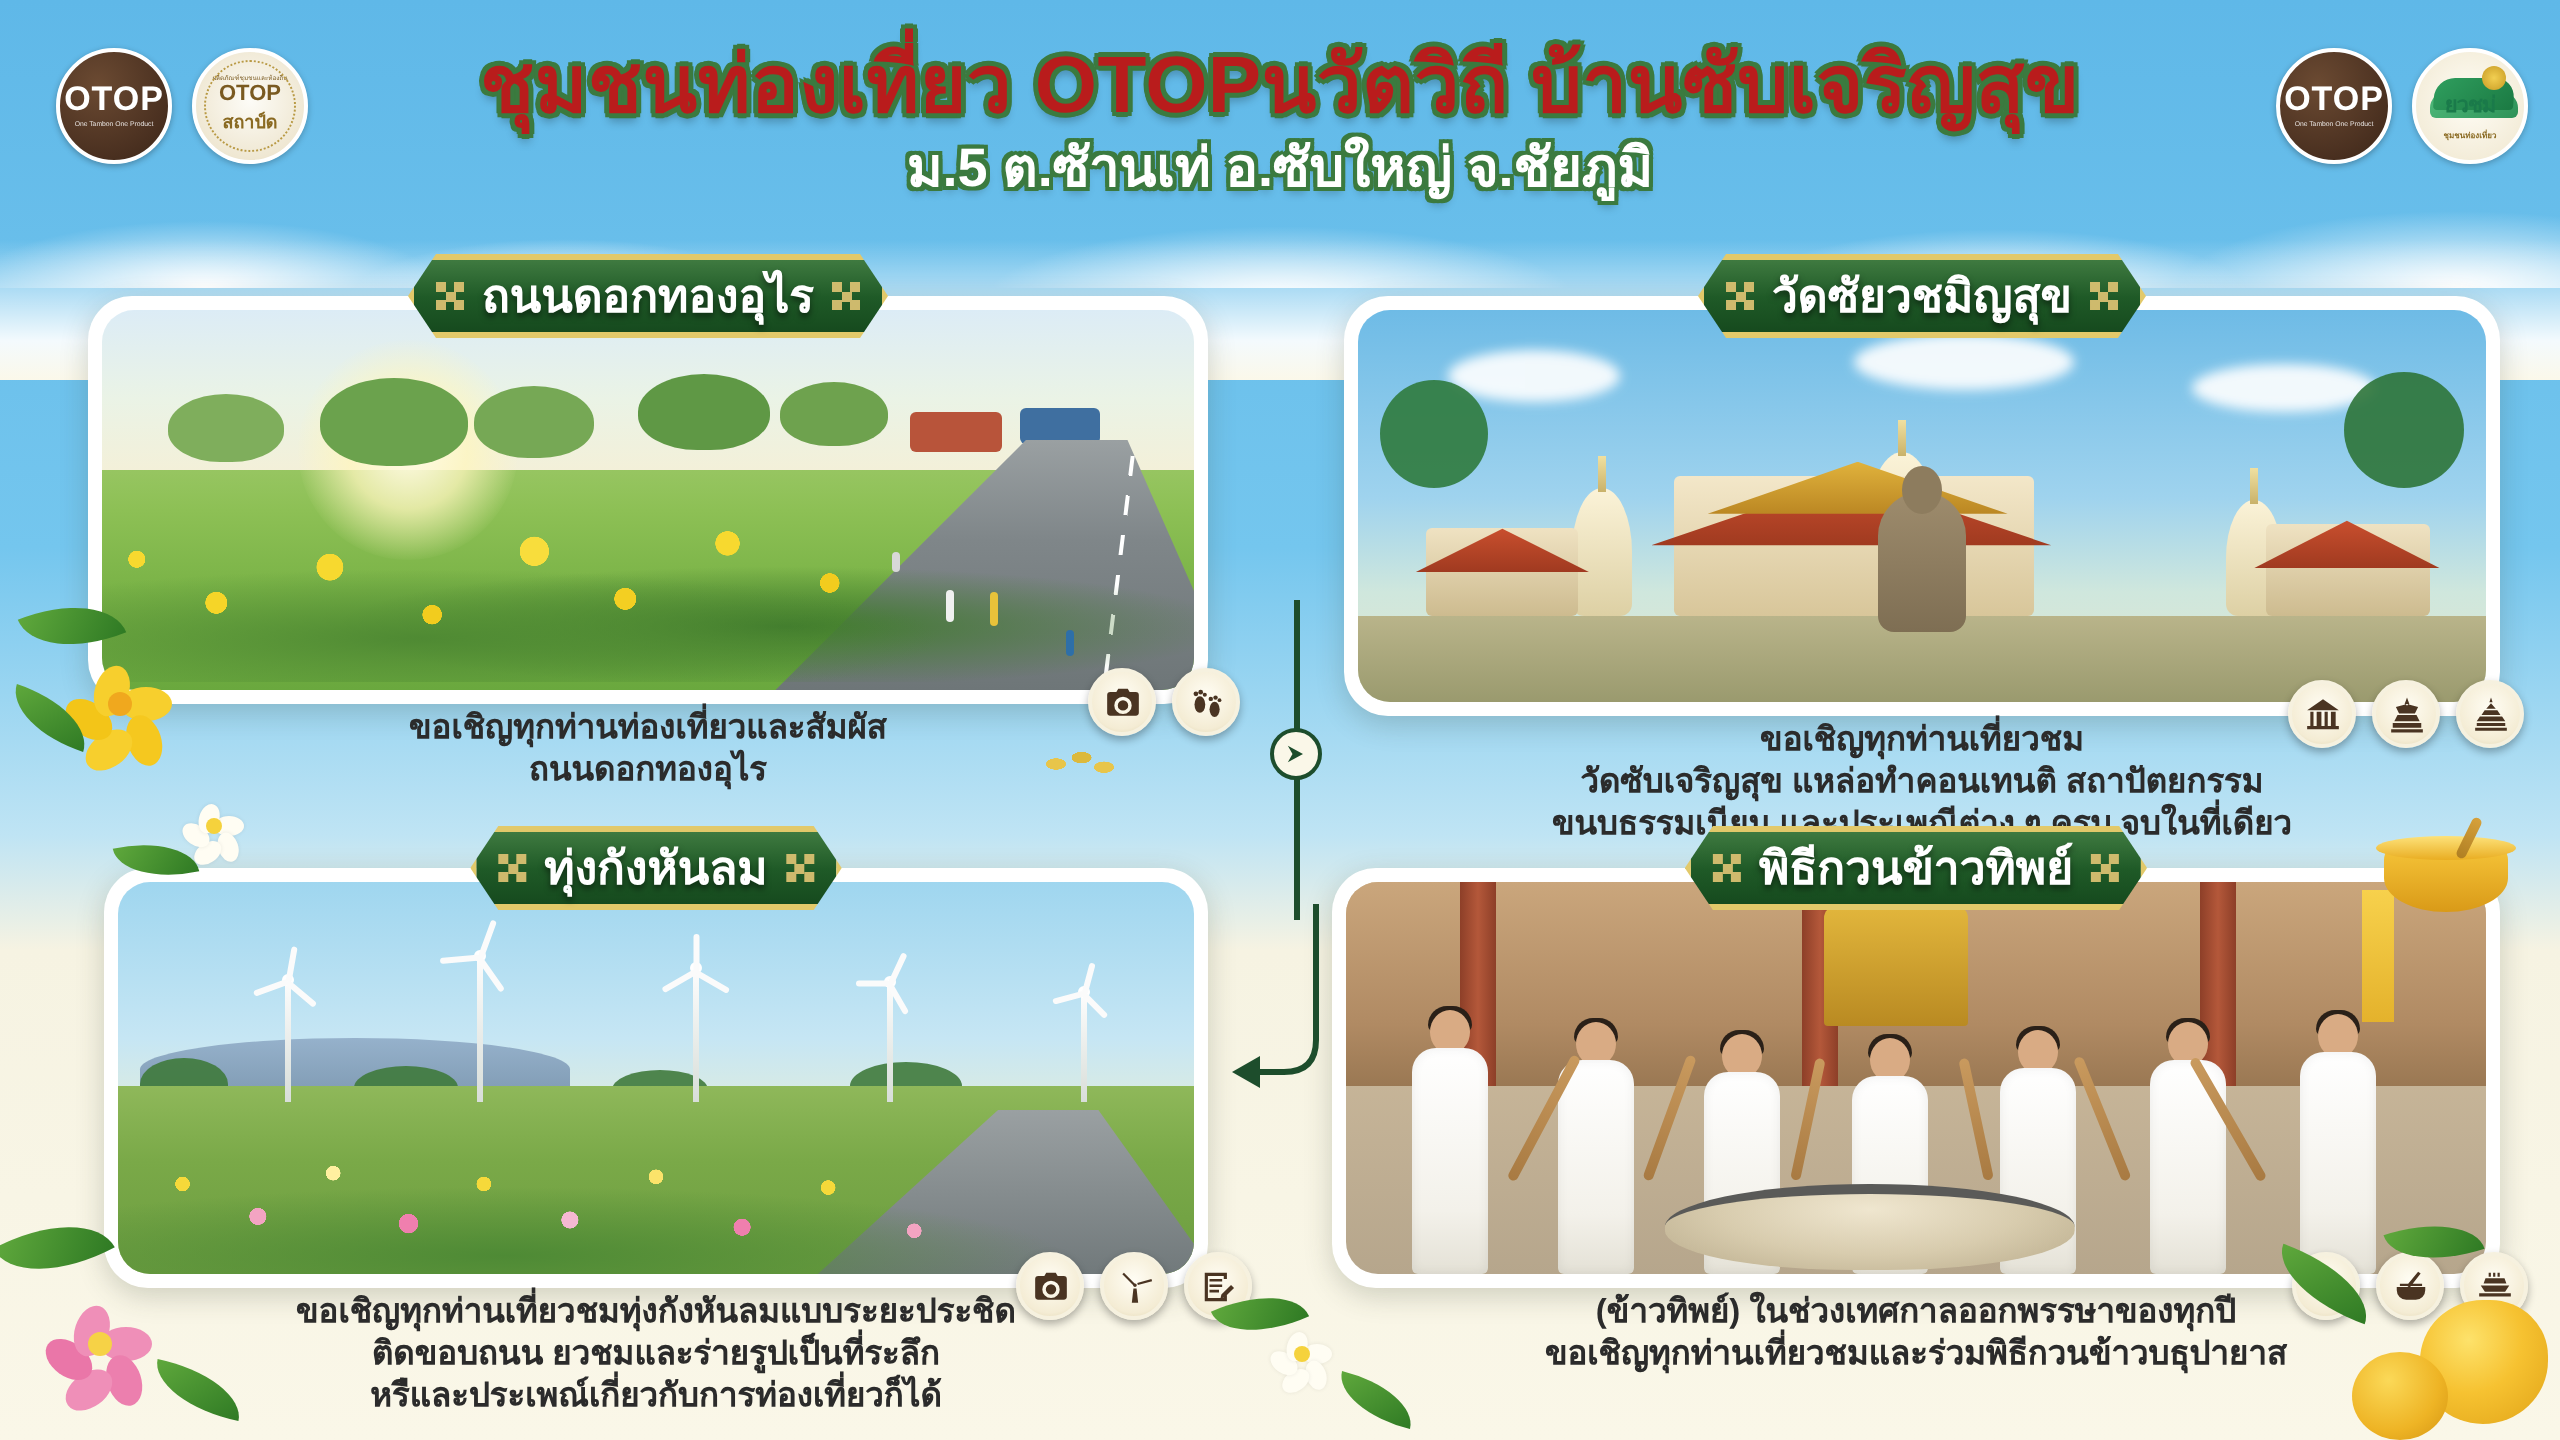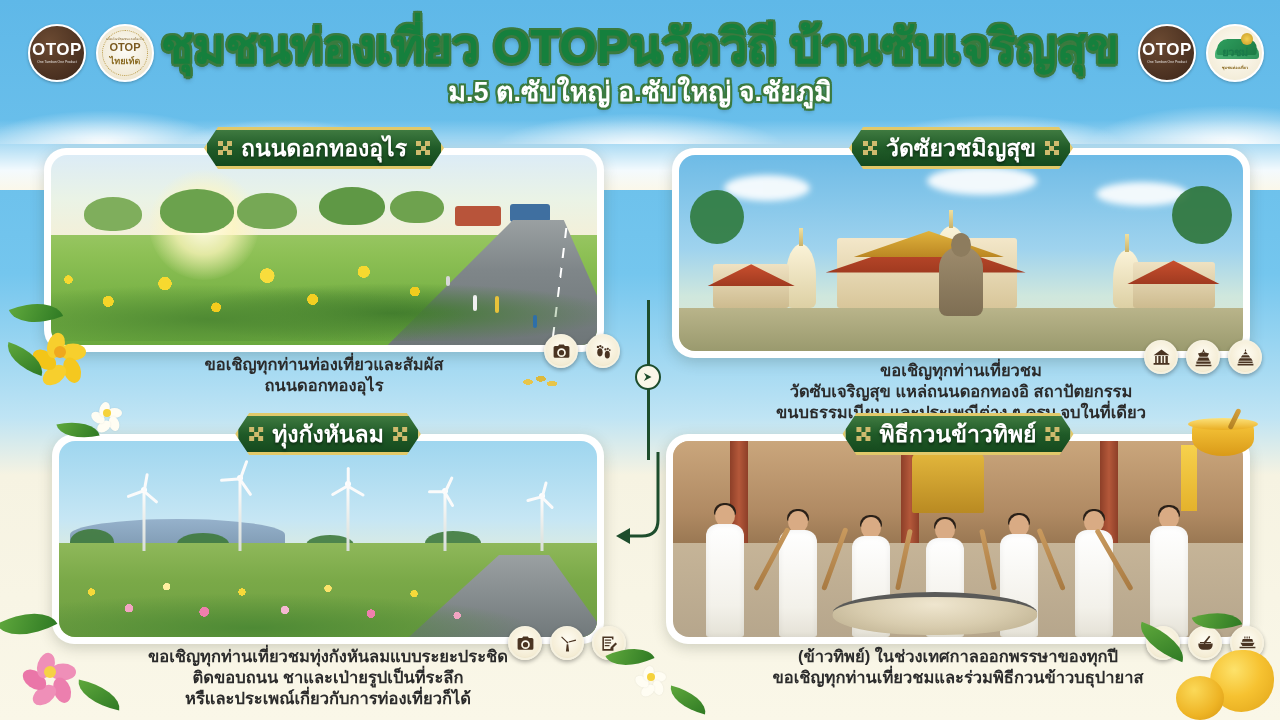--- a/index.html
+++ b/index.html
@@ -59,21 +59,21 @@
       background:linear-gradient(135deg,#2f9e5e,#1b7a43); border-radius:10px 10px 2px 2px; transform:skewX(-4deg); }
   .logo-thai .roof2{ position:absolute; top:20px; left:7px; width:44px; height:13px;
       background:linear-gradient(135deg,#4fb97a,#2e9258); border-radius:8px 8px 3px 3px; }
   .logo-thai .lbl{ position:absolute; bottom:9px; left:0; right:0; text-align:center;
       font-size:4px; color:#8a6a22; font-weight:bold; }
   .logo-thai .crest{ position:absolute; top:7px; right:9px; width:12px; height:12px; border-radius:50%;
       background:radial-gradient(circle,#f2cf52,#c79a23); }
 
   .title-wrap { position:absolute; left:0; right:0; top:22px; text-align:center; pointer-events:none; }
   .title-1 {
-    font-size:48px; font-weight:bold; color:#15803d; line-height:1.05;
+    font-size:40px; font-weight:bold; color:#b91c1c; line-height:1.05;
     letter-spacing:.2px;
     text-shadow: -2px -2px 0 #3b7a3f, 2px -2px 0 #3b7a3f, -2px 2px 0 #3b7a3f, 2px 2px 0 #3b7a3f,
                  0 -2.5px 0 #3b7a3f, 0 2.5px 0 #3b7a3f, -2.5px 0 0 #3b7a3f, 2.5px 0 0 #3b7a3f,
                  0 4px 5px rgba(0,0,0,.28);
   }
   .title-2 {
     margin-top:6px;
     font-size:27px; font-weight:bold; color:#ffffff; line-height:1.05;
     text-shadow: -2px -2px 0 #3b7a3f, 2px -2px 0 #3b7a3f, -2px 2px 0 #3b7a3f, 2px 2px 0 #3b7a3f,
                  0 -2px 0 #3b7a3f, 0 2px 0 #3b7a3f, -2px 0 0 #3b7a3f, 2px 0 0 #3b7a3f,
@@ -252,27 +252,27 @@
 <div class="header">
 
   <div class="logos-left">
     <div class="logo-otop">
       <div class="big">OTOP</div>
       <div class="tiny">One Tambon One Product</div>
     </div>
     <div class="logo-award">
       <div class="tiny">ผลิตภัณฑ์ชุมชนและท้องถิ่น</div>
       <div class="big">OTOP</div>
-      <div class="sub">ไทยเท์ด</div>
+      <div class="sub">สถาป์ด</div>
     </div>
   </div>
 
   <div class="title-wrap">
     <div class="title-1">ชุมชนท่องเที่ยว OTOPนวัตวิถี บ้านซับเจริญสุข</div>
-    <div class="title-2">ม.5 ต.ซับใหญ่ อ.ซับใหญ่ จ.ชัยภูมิ</div>
+    <div class="title-2">ม.5 ต.ซัานเท่ อ.ซับใหญ่ จ.ชัยภูมิ</div>
   </div>
 
   <div class="logos-right">
     <div class="logo-otop">
       <div class="big">OTOP</div>
       <div class="tiny">One Tambon One Product</div>
     </div>
     <div class="logo-thai">
       <div class="roof2"></div>
       <div class="roof"></div>
@@ -390,21 +390,21 @@
     </div>
     <div class="ico">
       <svg viewBox="0 0 24 24">
           <path d="M12 1l-1 3h2l-1-3zm0 3.5L9 8h6l-3-3.5zM8 9l-2 3h12l-2-3H8zm-3 4l-2 3h18l-2-3H5zm-2 4v2h18v-2H3zm-1 3v2h20v-2H2z"></path>
         </svg>
     </div>
   </div>
 
   <div class="caption" style="top:212px;">
     <div>ขอเชิญทุกท่านเที่ยวชม</div>
-    <div>วัดซับเจริญสุข  แหล่ถนนดอกทองอิ สถาปัตยกรรม</div>
+    <div>วัดซับเจริญสุข  แหล่อทำคอนเทนติ สถาปัตยกรรม</div>
     <div>ขนบธรรมเนียม และประเพณีต่าง ๆ ครบ จบในที่เดียว</div>
   </div>
 </div>
 
 <div class="card" style="left:52px; top:434px; width:552px;">
 
   <div class="photo-frame">
     <div class="photo" style="height:196px;">
       <div class="ws-sky"></div>
       <div class="ws-hill"></div>
@@ -475,21 +475,21 @@
     </div>
     <div class="ico">
       <svg viewBox="0 0 24 24">
           <path d="M3 3h14v4h-2V5H5v14h10v-2h2v4H3V3zm3 4h8v1.6H6V7zm0 3.4h8V12H6v-1.6zm0 3.4h6v1.6H6v-1.6zm13.6-3.1l1.9 1.9-6.1 6.1-2.5.6.6-2.5 6.1-6.1z"></path>
         </svg>
     </div>
   </div>
 
   <div class="caption" style="top:212px;">
     <div>ขอเชิญทุกท่านเที่ยวชมทุ่งกังหันลมแบบระยะประชิด</div>
-    <div>ติดขอบถนน ชาและเป่ายรูปเป็นที่ระลึก</div>
+    <div>ติดขอบถนน ยวชมและร่ายรูปเป็นที่ระลึก</div>
     <div>หรืและประเพณ์เกี่ยวกับการท่องเที่ยวก็ได้</div>
   </div>
 </div>
 
 <div class="card" style="left:666px; top:434px; width:584px;">
 
   <div class="photo-frame">
     <div class="photo" style="height:196px;">
       <div class="cs-bg"></div>
       <div class="cs-temple"></div>

